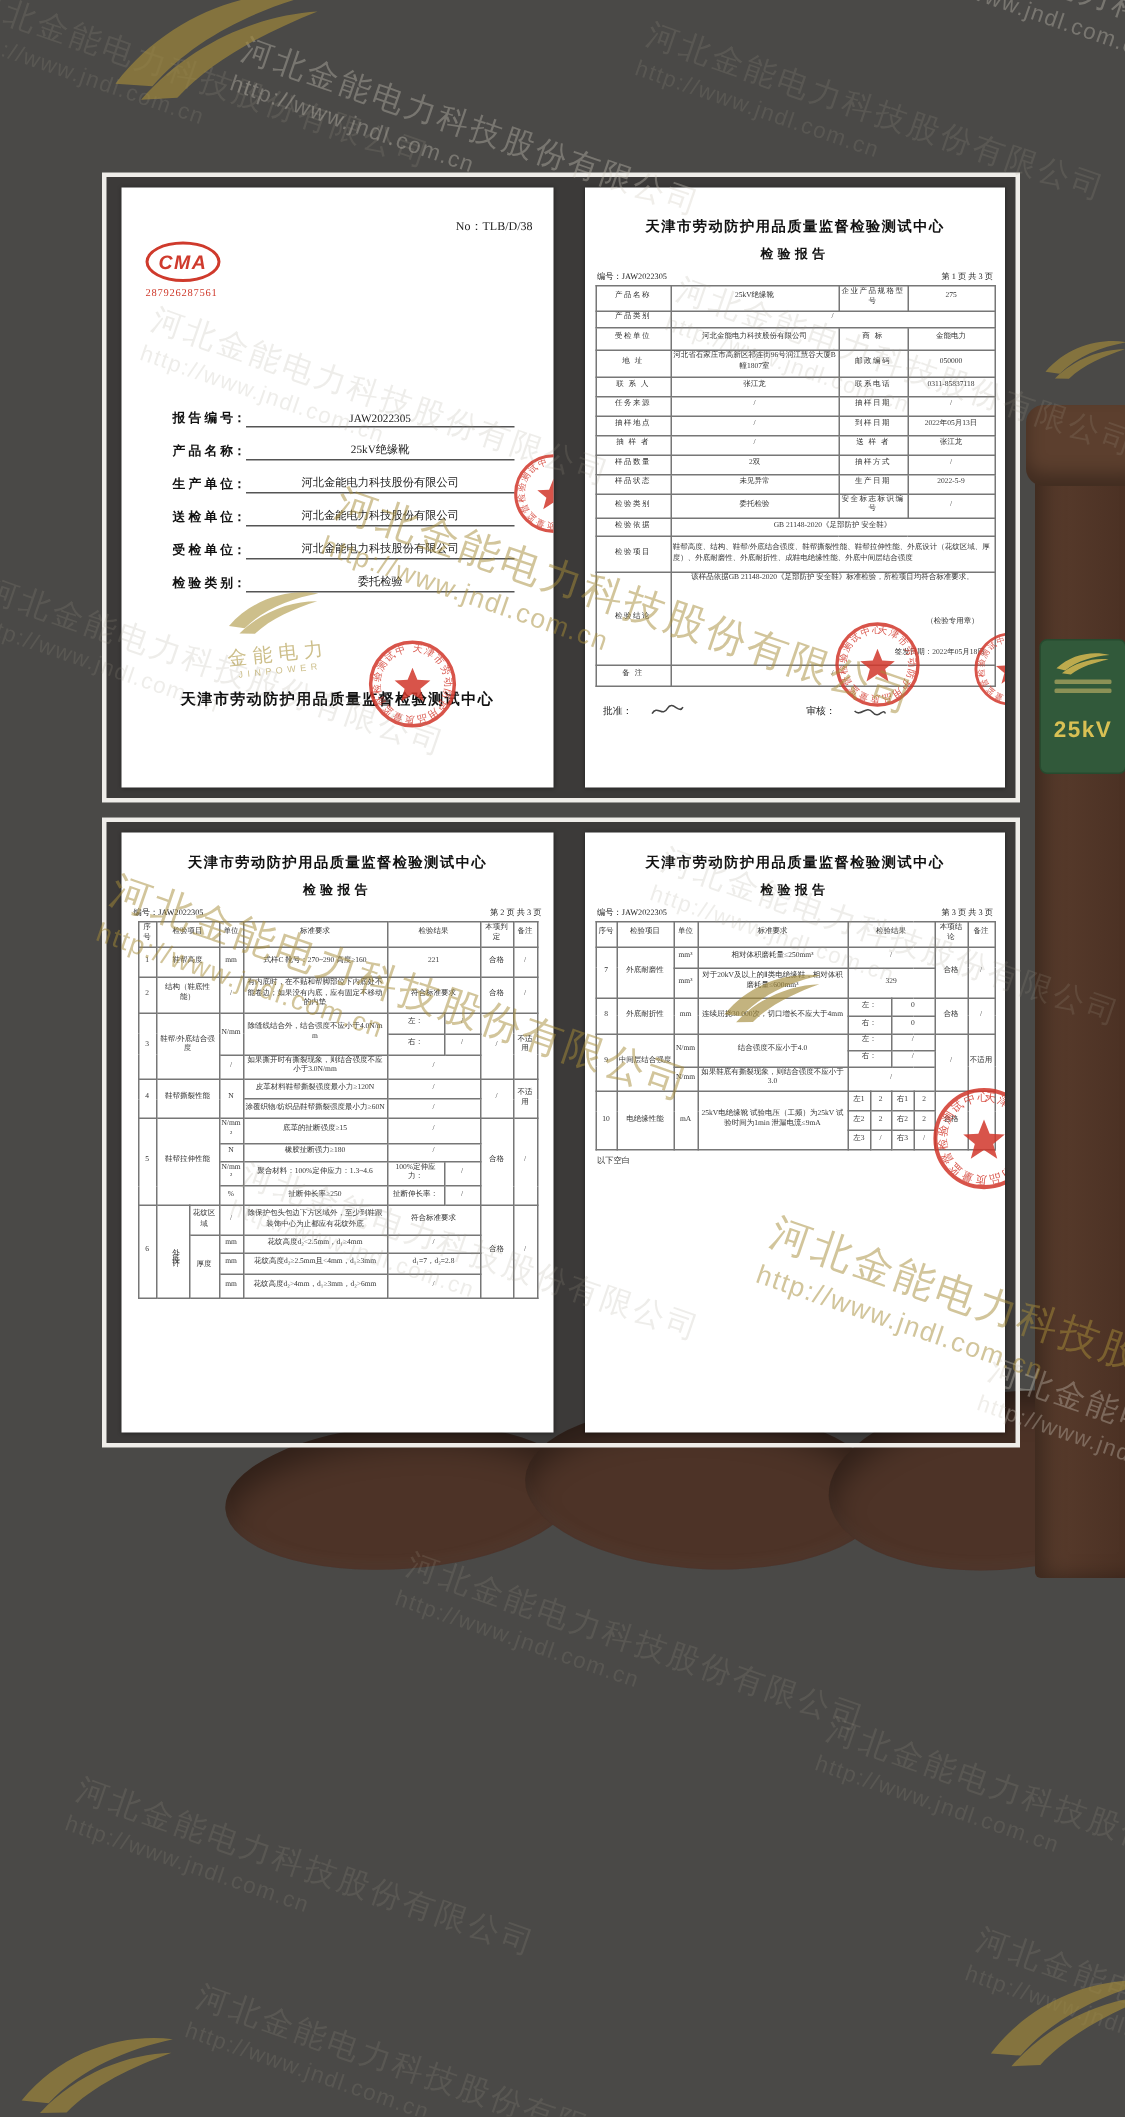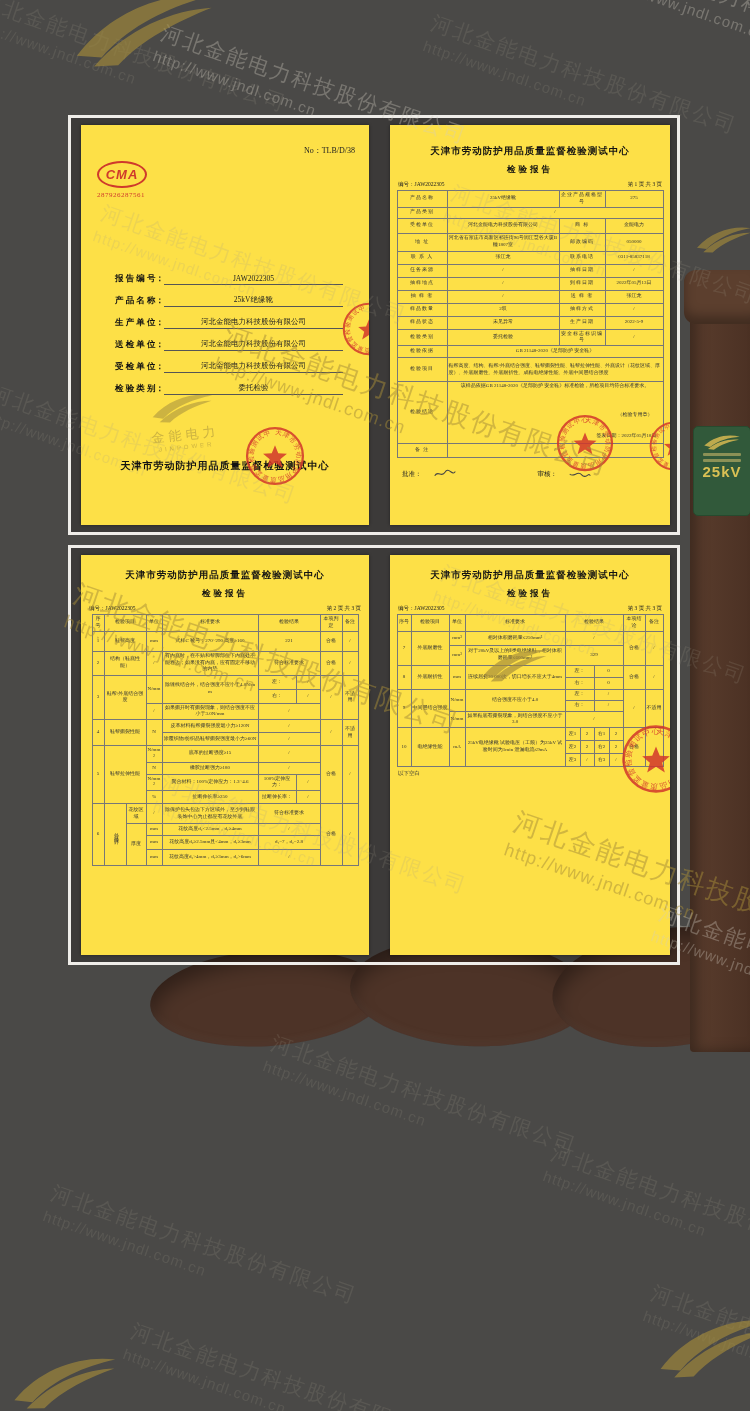--- a/index.html
+++ b/index.html
@@ -11,21 +11,21 @@
   .boot-col{position:absolute;left:690px;top:276px;width:66px;height:776px;z-index:5;
     background:linear-gradient(90deg,#5a3d2d,#4a3023);border-radius:26px 6px 4px 4px / 42px 8px 4px 4px;
     box-shadow:inset 6px 0 14px rgba(0,0,0,.35);}
   .boot-collar{position:absolute;left:-6px;top:-6px;width:78px;height:54px;background:#5c3f2e;
     border-radius:12px;box-shadow:inset 0 -8px 12px rgba(0,0,0,.3);}
   .boot-label{position:absolute;left:3px;top:150px;width:58px;height:90px;background:#31593a;
     border:1px solid #274a2e;border-radius:5px;display:flex;flex-direction:column;align-items:center;
     padding-top:6px;box-sizing:border-box;}
   .boot-label .lbl-swoosh{width:38px;height:17px;color:rgba(205,178,80,.9);}
   .boot-label .bar{width:38px;height:3px;background:rgba(214,192,110,.55);margin-top:3px;border-radius:1px;}
-  .boot-label .kv{margin-top:1px;color:#d9c054;font-weight:bold;font-size:15px;letter-spacing:1px;}
+  .boot-label .kv{margin-top:16px;color:#d9c054;font-weight:bold;font-size:15px;letter-spacing:1px;}
   .sole{position:absolute;background:#4d3327;border-radius:50%;z-index:4;
     box-shadow:inset 0 12px 20px rgba(0,0,0,.38), inset 0 -6px 10px rgba(255,255,255,.03);}
   .sole-1{left:150px;top:950px;width:235px;height:96px;transform:rotate(-4deg);}
   .sole-2{left:350px;top:938px;width:240px;height:108px;transform:rotate(3deg);}
   .sole-3{left:552px;top:928px;width:240px;height:118px;transform:rotate(-6deg);}
 
   
   .wm{position:absolute;z-index:45;transform:rotate(19deg);color:rgba(160,153,140,.18);
       pointer-events:none;white-space:nowrap;}
   .wm .l1{display:block;font-size:21px;letter-spacing:2px;}
@@ -39,21 +39,21 @@
     transform:rotate(-6deg);pointer-events:none;}
   .wm-logo .nm{display:block;font-size:13px;letter-spacing:4px;}
   .wm-logo .en{display:block;font-size:6px;letter-spacing:3px;}
   .wm-logo .lg{width:64px;height:30px;}
 
   
   .panel{position:absolute;width:612px;height:420px;border:3px solid #efede9;
     background:rgba(24,22,20,.28);z-index:30;box-sizing:border-box;}
   #panel-top{left:68px;top:115px;}
   #panel-bottom{left:68px;top:545px;}
-  .page{position:absolute;top:7px;height:400px;background:#fde047;overflow:hidden;color:#333;
+  .page{position:absolute;top:7px;height:400px;background:#ffffff;overflow:hidden;color:#333;
     font-family:"Liberation Serif",serif;box-shadow:0 0 3px rgba(0,0,0,.45);}
   .page-left{left:10px;width:288px;}
   .page-right{left:319px;width:280px;}
 
   
   .doc-no{position:absolute;top:20px;right:14px;font-size:8px;color:#222;}
   .cma{position:absolute;top:36px;left:16px;}
   .cma-oval{width:46px;height:23px;border:2px solid #cf3a2c;border-radius:50%;color:#cf3a2c;
     font-weight:bold;font-style:italic;font-size:13px;display:flex;align-items:center;
     justify-content:center;font-family:"Liberation Sans",sans-serif;letter-spacing:1px;}

